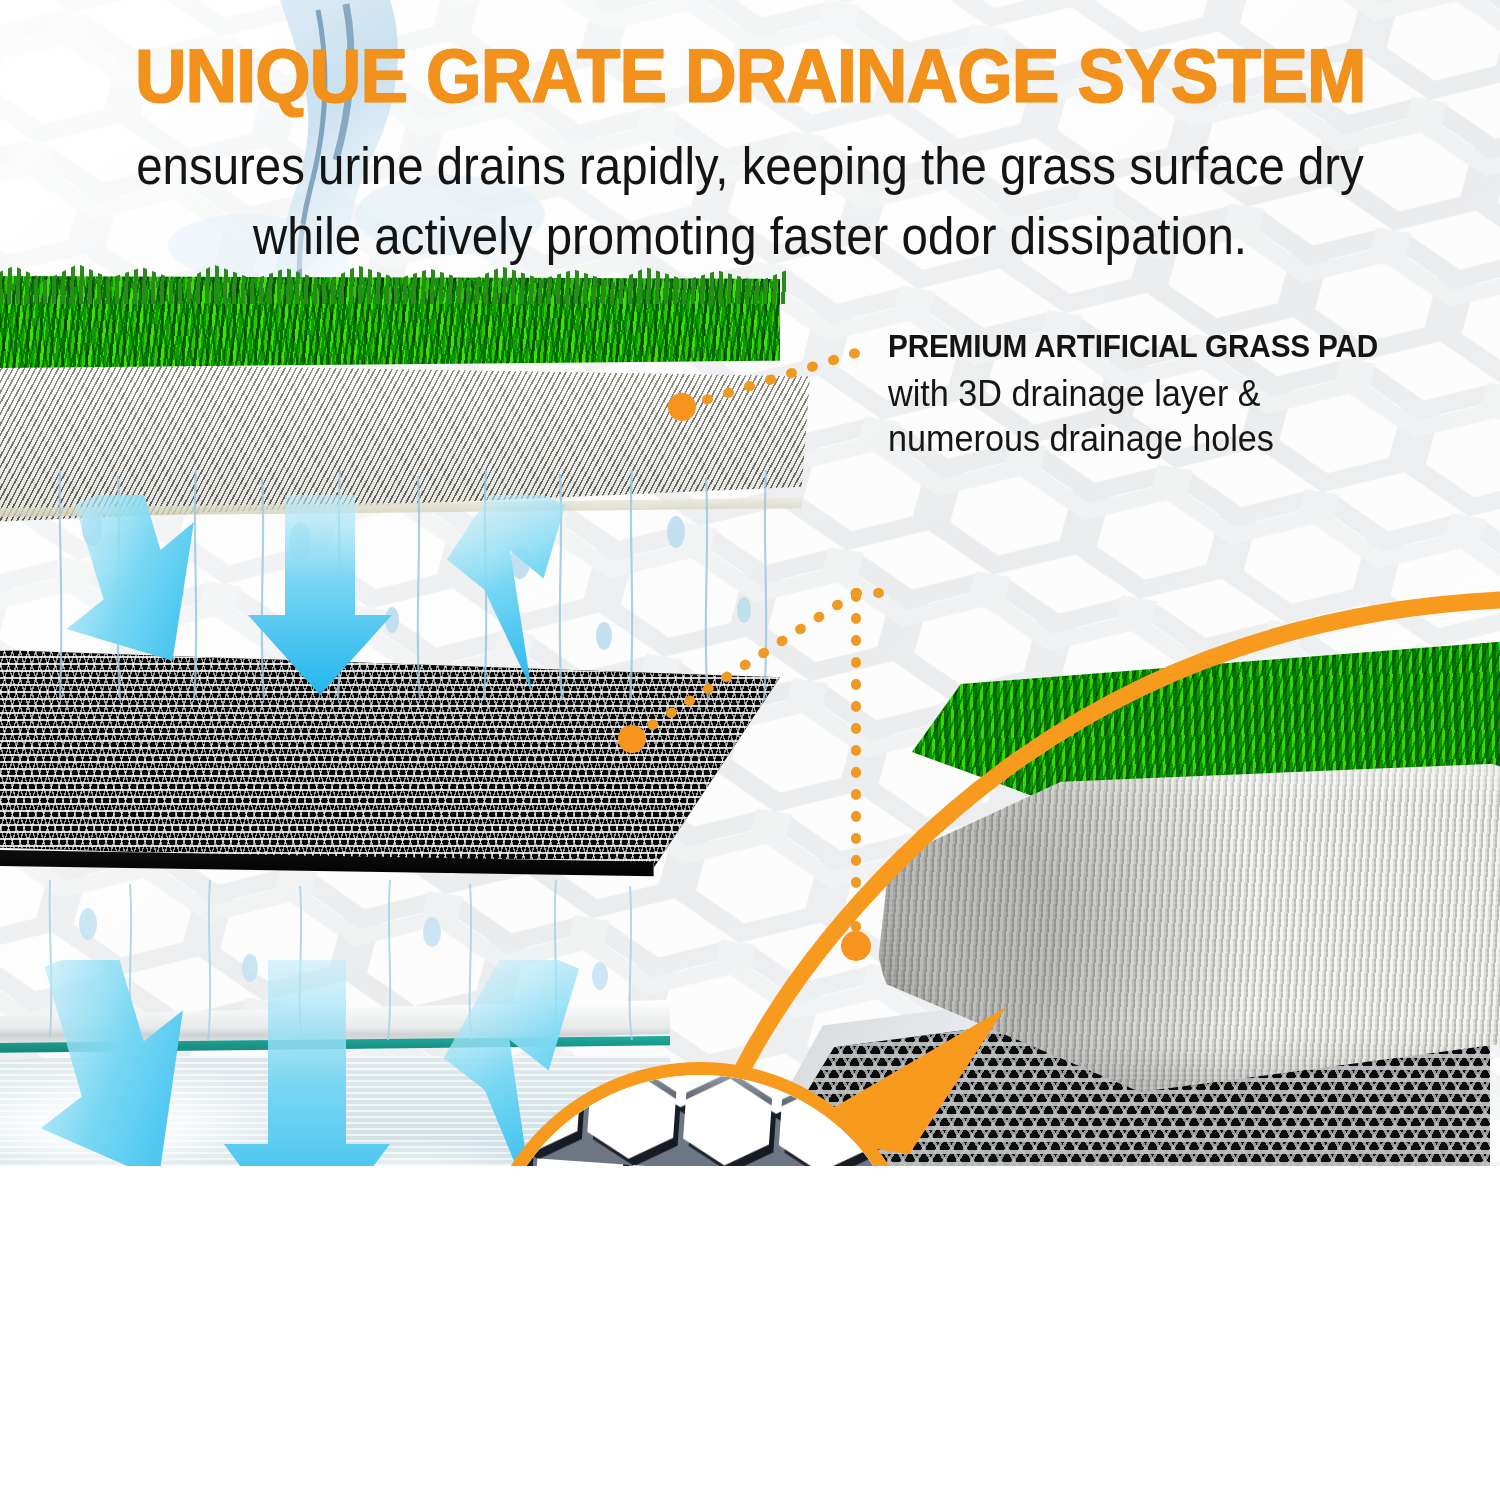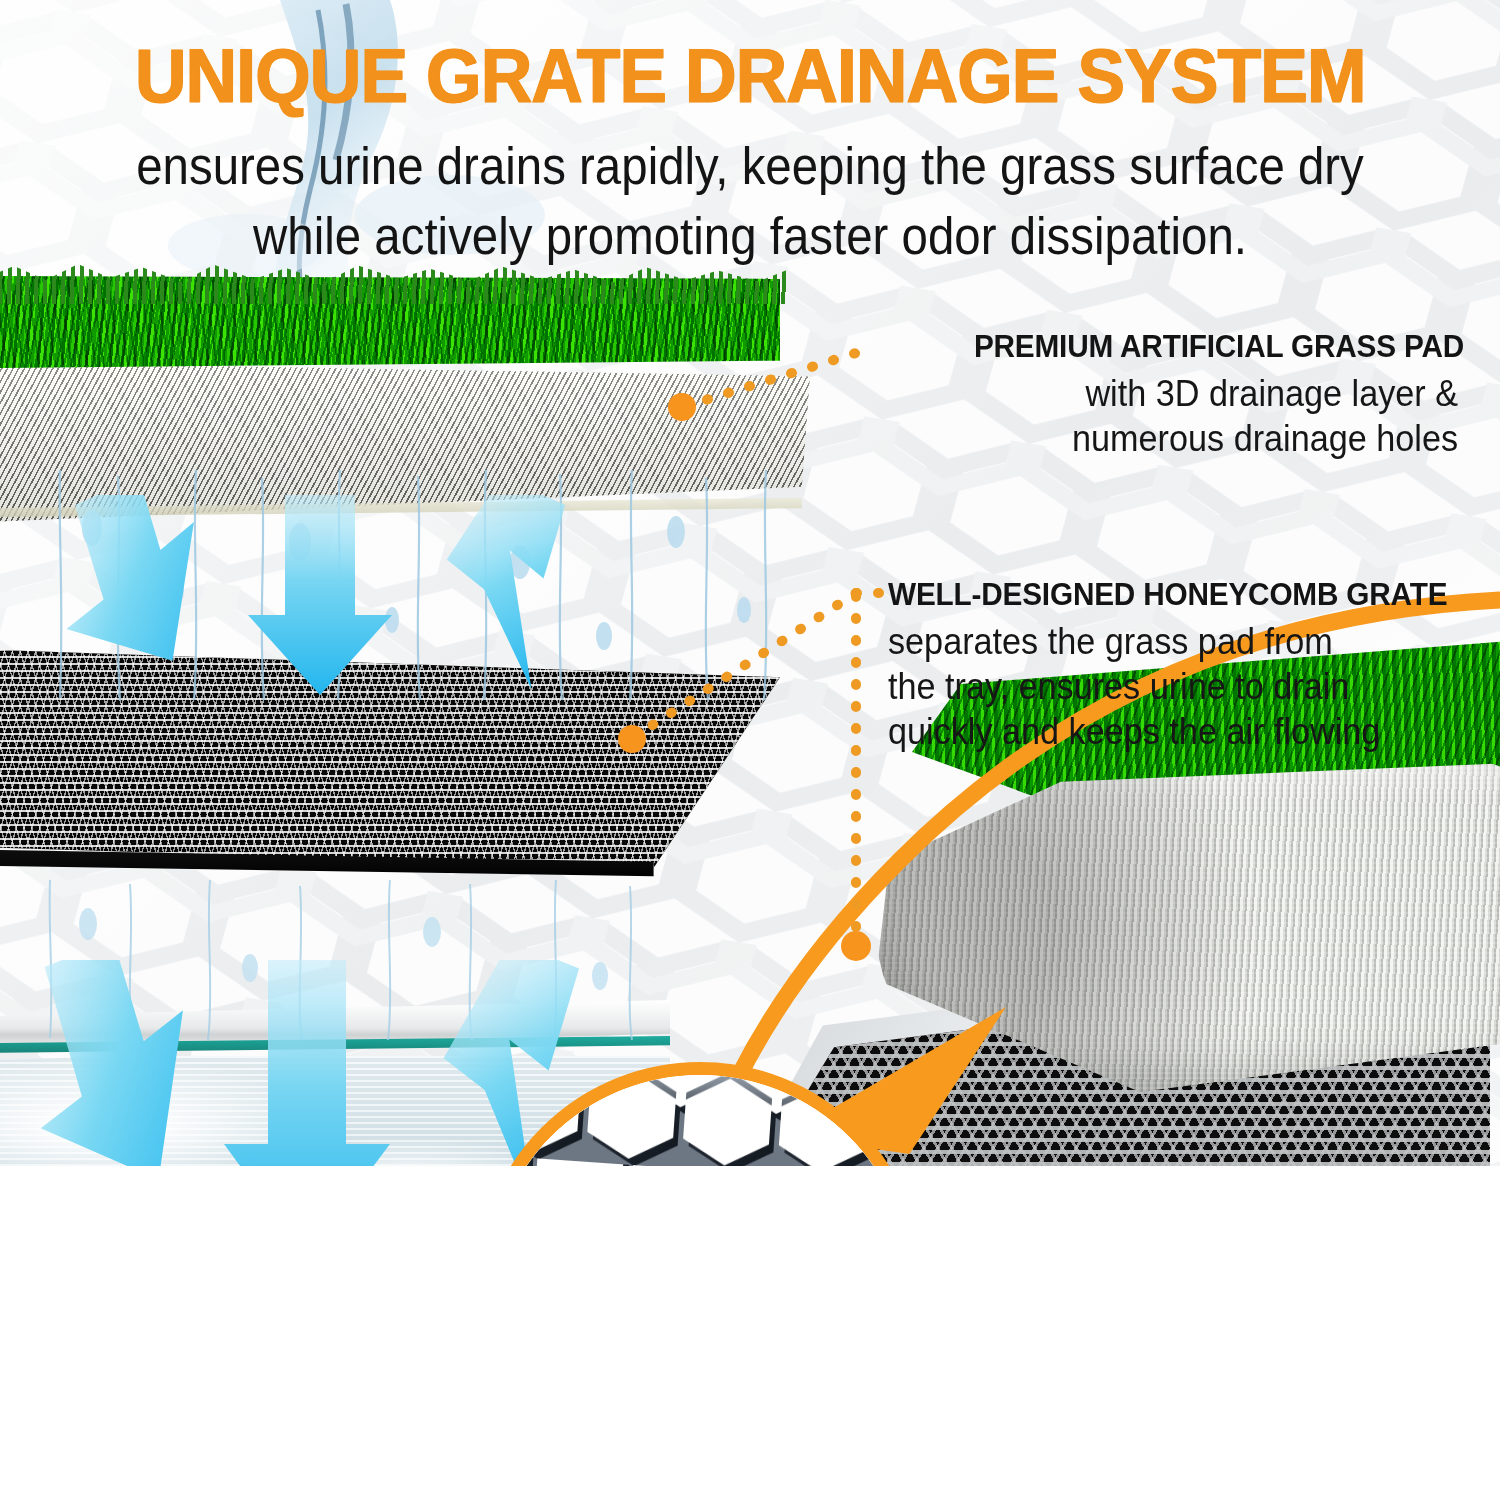--- a/index.html
+++ b/index.html
@@ -169,21 +169,21 @@
   
   .arrows{position:absolute;z-index:20;pointer-events:none;}
   #arrows-upper{left:40px;top:495px;width:620px;height:200px;}
   #arrows-lower{left:10px;top:960px;width:650px;height:300px;}
 
   
   .streaks{position:absolute;z-index:14;pointer-events:none;}
 
   
   .callout{position:absolute;z-index:40;}
-  #callout-grass{left:888px;top:330px;width:600px;text-align:right;}
+  #callout-grass{left:888px;top:330px;width:600px;}
   #callout-grate{left:888px;top:578px;width:600px;}
   .callout .c-title{
     font-weight:bold;font-size:31px;letter-spacing:-0.2px;
     color:#141414;line-height:1.12;white-space:nowrap;
     transform:scaleX(.96);transform-origin:left center;
   }
   .callout .c-body{
     font-size:36px;line-height:1.25;color:#161616;
     margin-top:6px;
     transform:scaleX(.95);transform-origin:left center;
@@ -462,28 +462,20 @@
   </svg>
 
   <div class="callout" id="callout-grass">
     <div class="c-title">PREMIUM ARTIFICIAL GRASS PAD</div>
     <div class="c-body">
       <span>with 3D drainage layer &amp;</span>
       <span>numerous drainage holes</span>
     </div>
   </div>
 
-  <div class="callout" id="callout-grate">
-    <div class="c-title">WELL-DESIGNED HONEYCOMB GRATE</div>
-    <div class="c-body">
-      <span>separates the grass pad from</span>
-      <span>the tray, ensures urine to drain</span>
-      <span>quickly and keeps the air flowing</span>
-    </div>
-  </div>
 
   <div class="mag">
     <div class="mag-pointer"></div>
     <div class="mag-ring">
       <div class="mag-inner">
         <svg width="476" height="476" viewBox="0 0 476 476" aria-hidden="true">
           <defs>
             <linearGradient id="hexfaceg" x1="0" y1="0" x2="0" y2="1">
               <stop offset="0%" stop-color="#8d98a6"></stop>
               <stop offset="55%" stop-color="#69737f"></stop>

